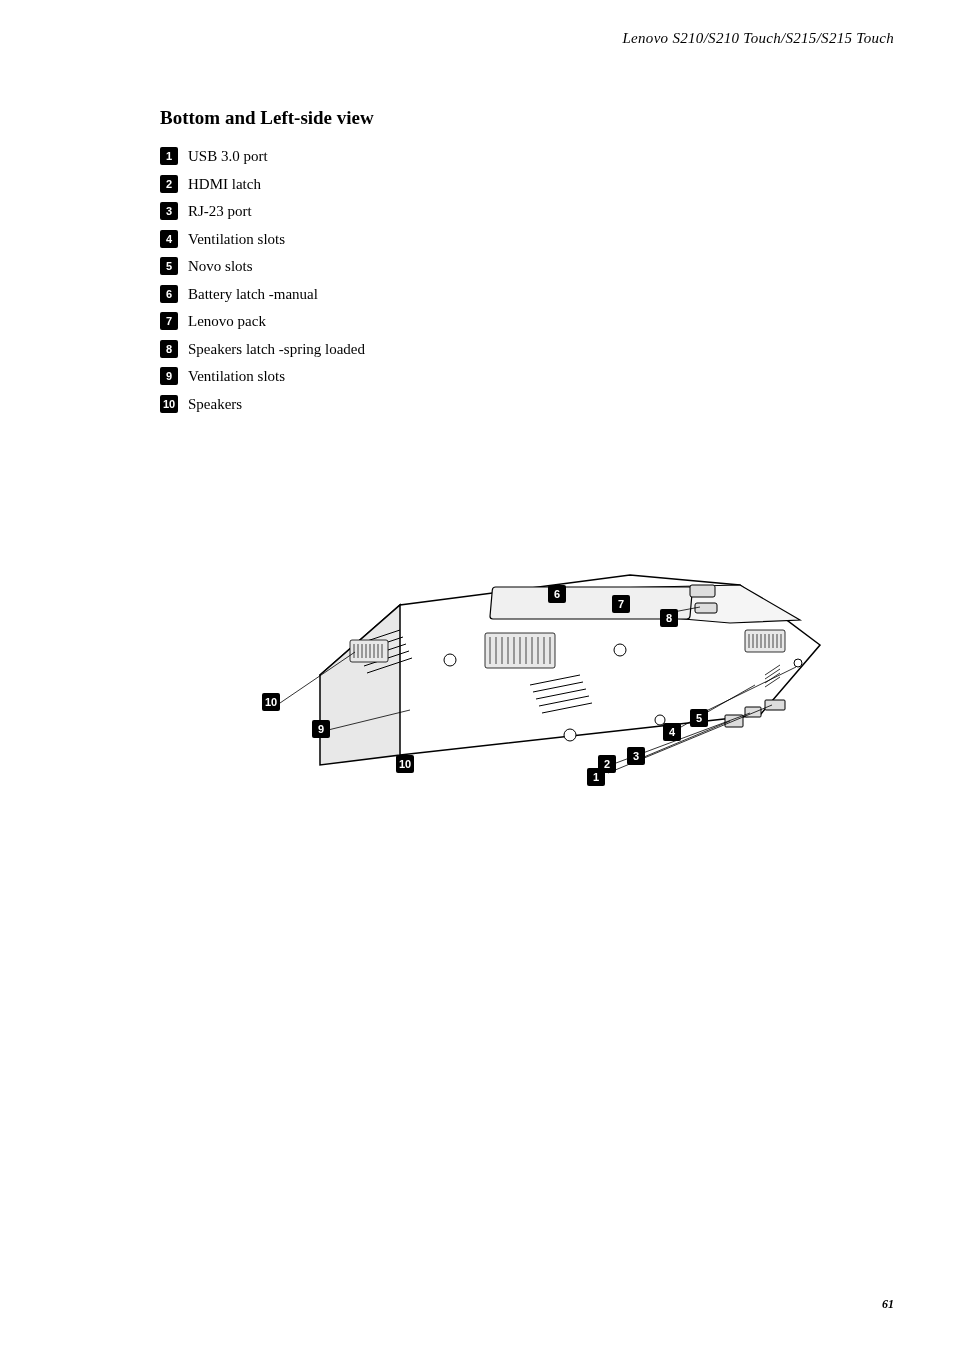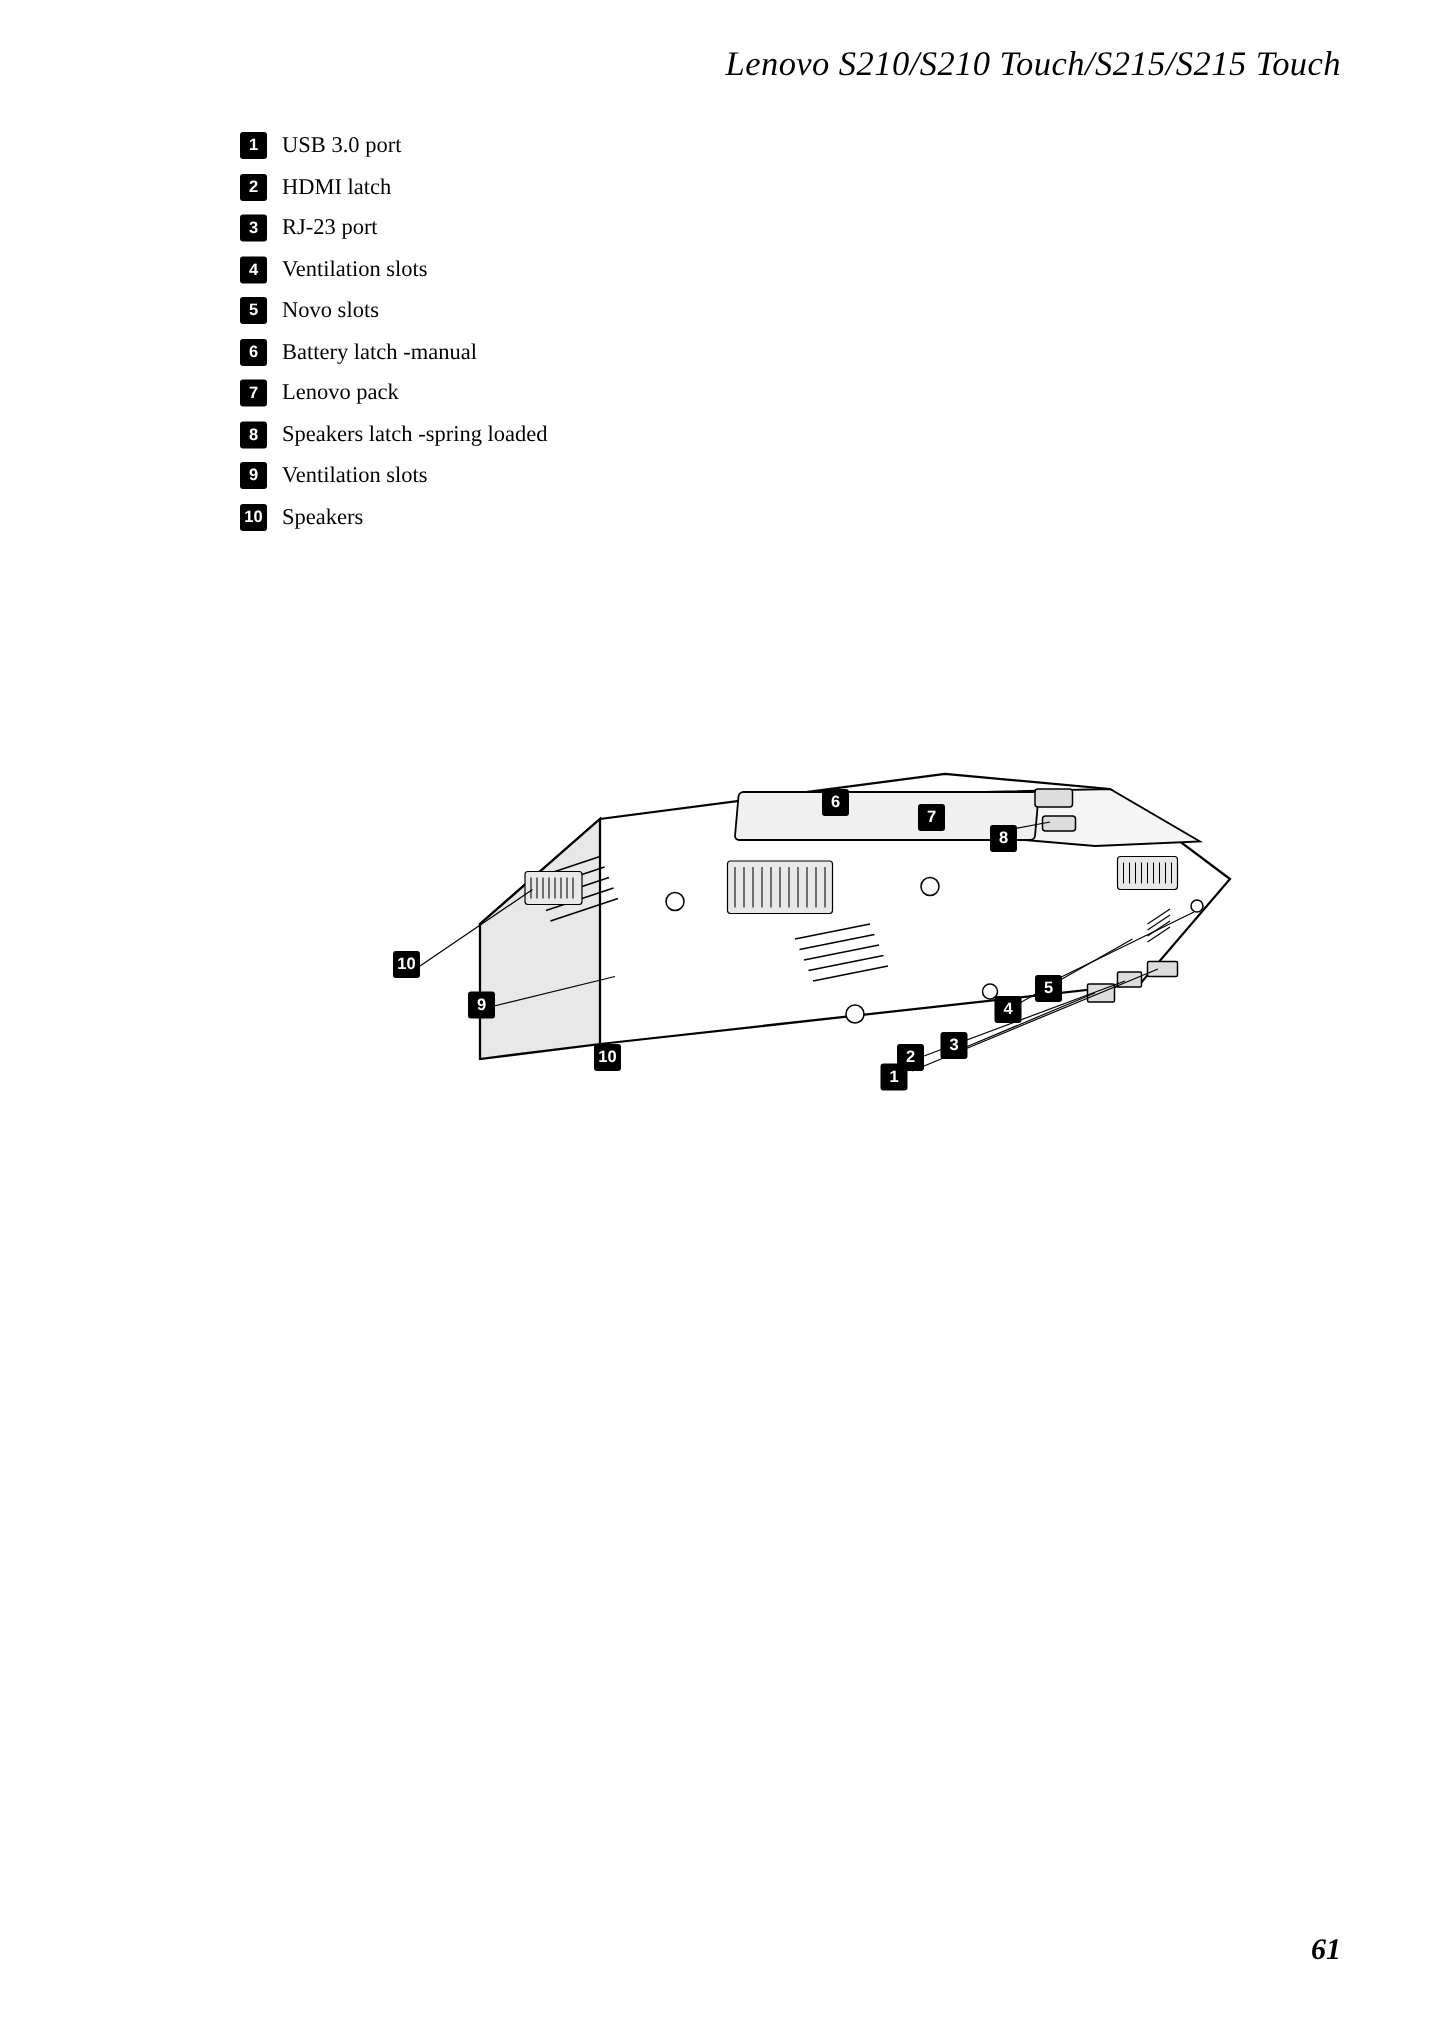--- a/index.html
+++ b/index.html
@@ -9,21 +9,21 @@
       width: 954px;
       min-height: 1352px;
       position: relative;
       color: #000;
     }
 
     .page-header {
       text-align: right;
       padding: 30px 60px 10px 60px;
       font-style: italic;
-      font-size: 23px;
+      font-size: 15px;
       letter-spacing: 0.3px;
     }
 
     .content {
       padding: 20px 80px 40px 160px;
     }
 
     .section-title {
       font-size: 19px;
       font-weight: bold;
@@ -88,33 +88,34 @@
       height: 18px;
       border-radius: 2px;
       padding: 0 2px;
       font-family: Arial, sans-serif;
     }
 
     .page-number {
       position: absolute;
       bottom: 40px;
       right: 60px;
-      font-size: 20px;
+      font-size: 12px;
       font-weight: bold;
       font-style: italic;
     }
   </style>
 </head>
 <body>
 
 <div class="page-header">
   <span>Lenovo S210/S210 Touch/S215/S215 Touch</span>
 </div>
 
 <div class="content">
+  <div class="section-title">Bottom and Left-side view</div>
 
   <ul class="item-list">
   <li>
         <span class="badge">1</span>
         <span>USB 3.0 port</span>
       </li>
       <li>
         <span class="badge">2</span>
         <span>HDMI latch</span>
       </li>

